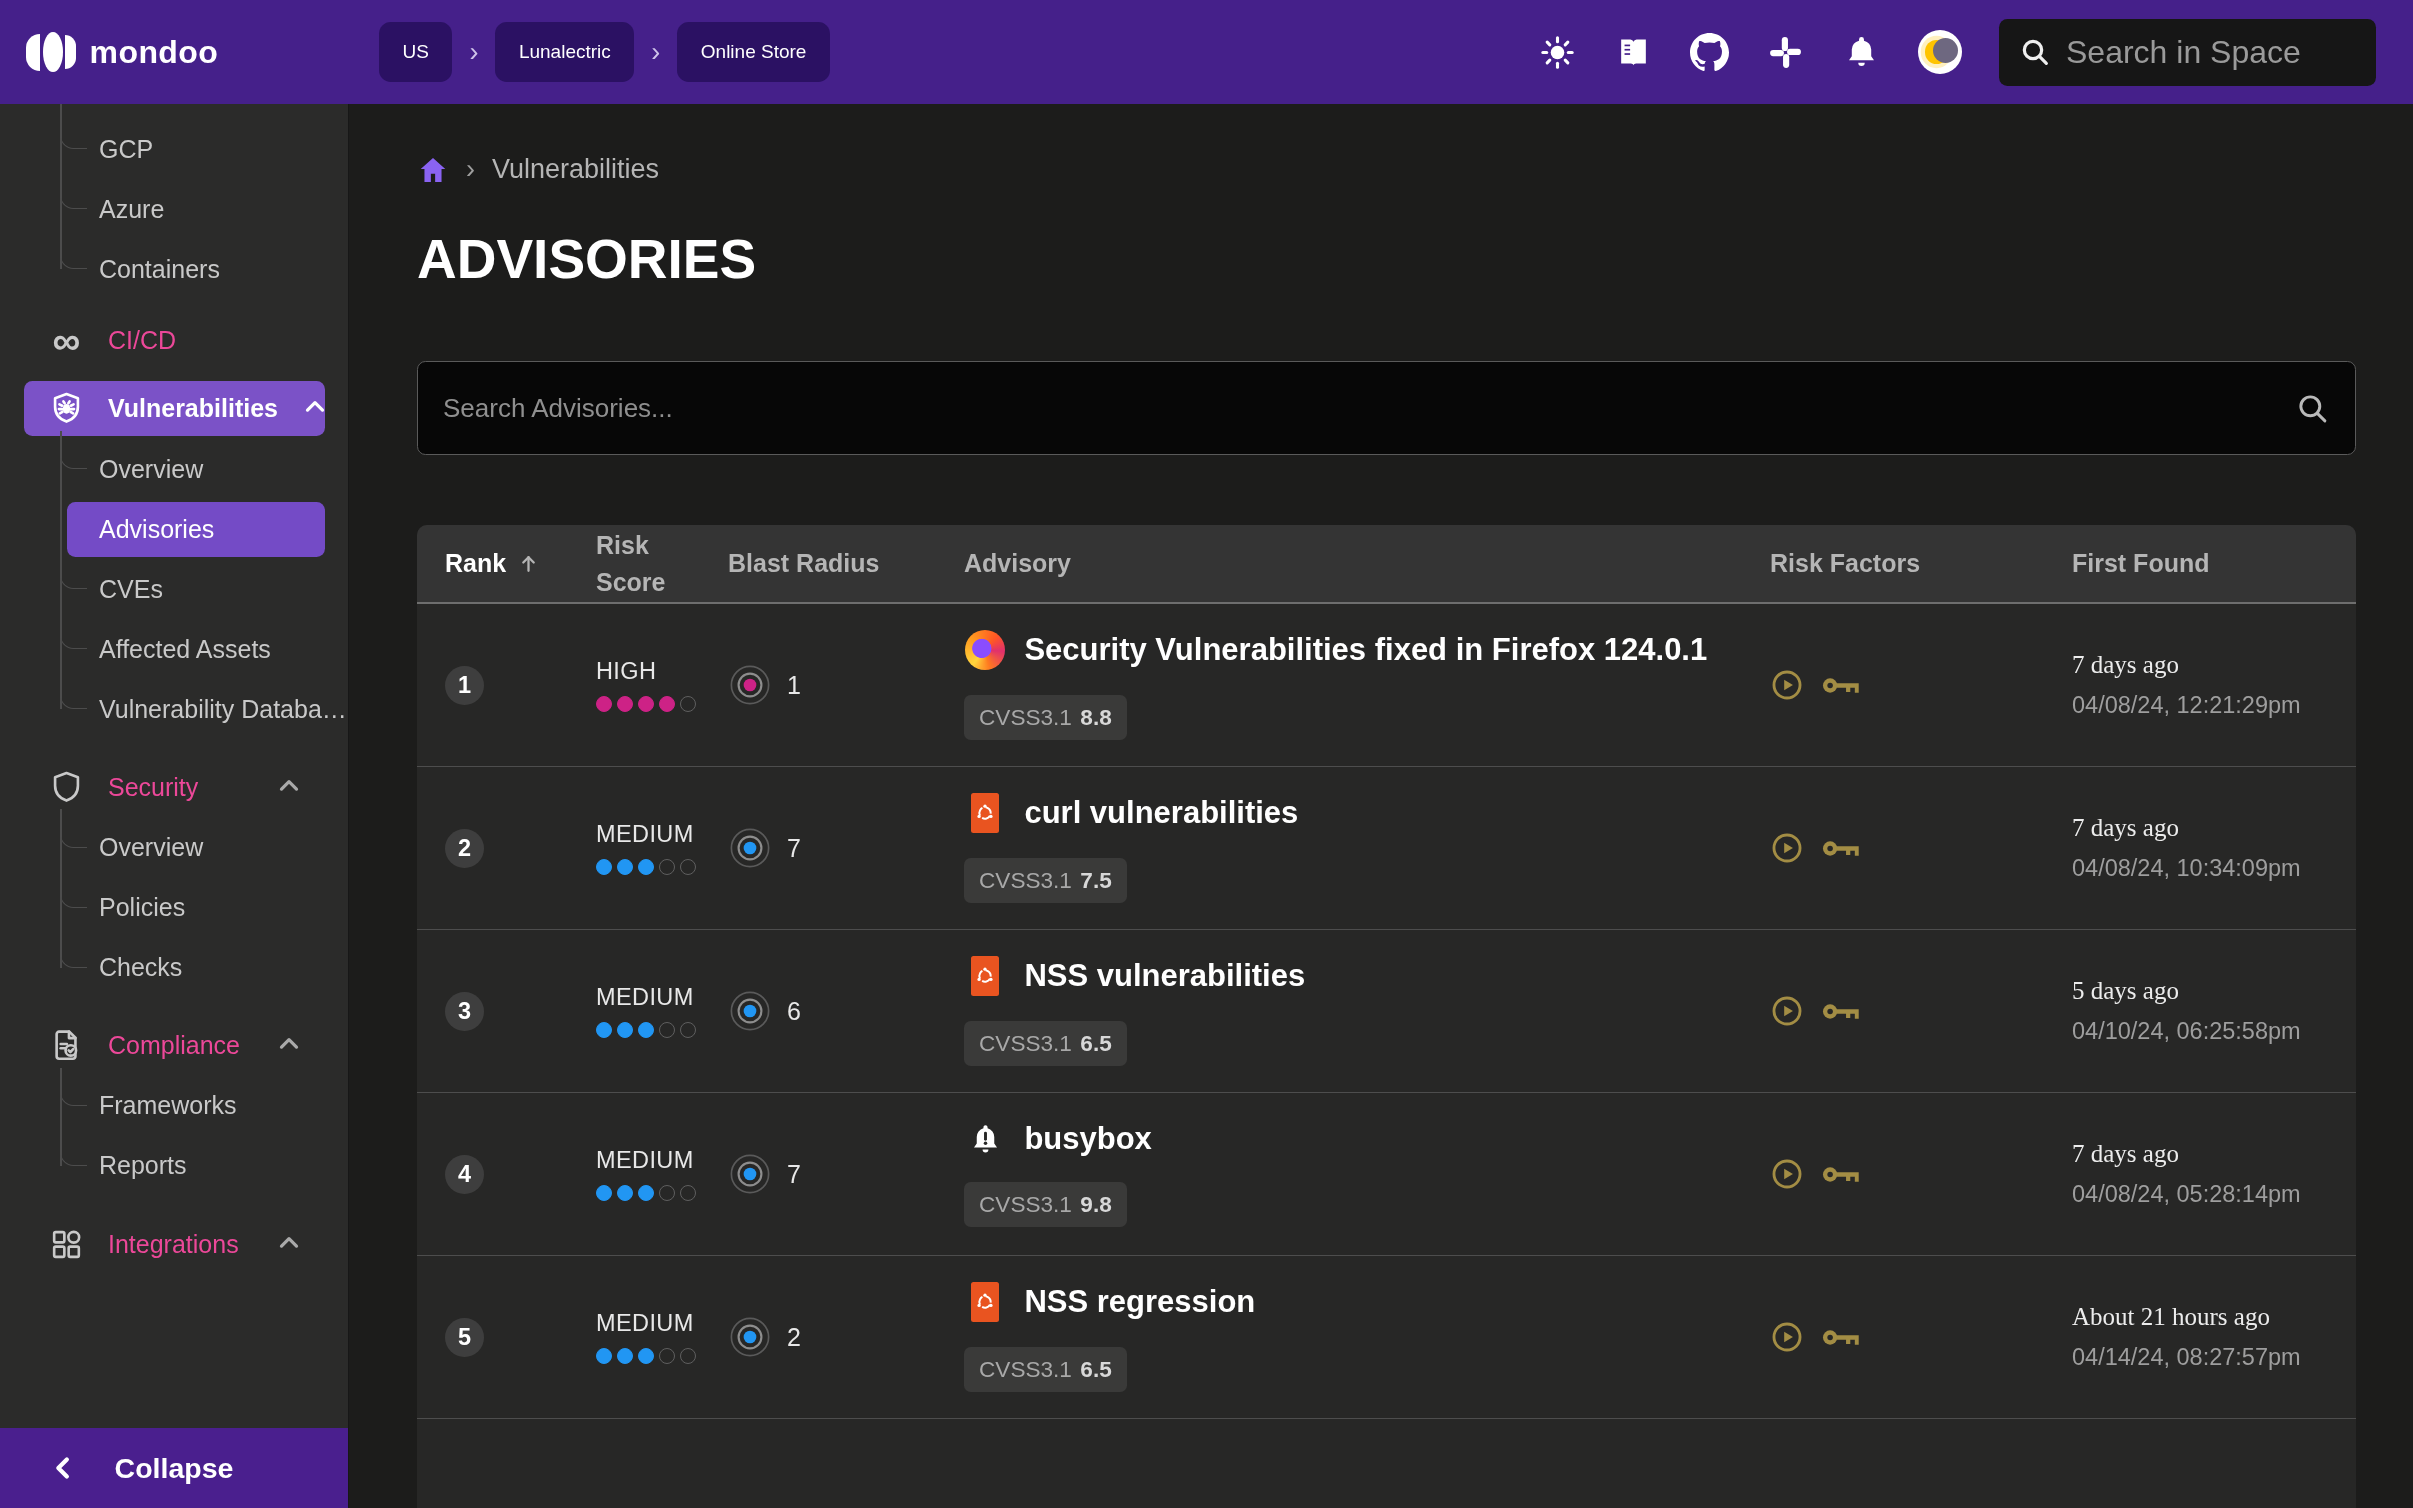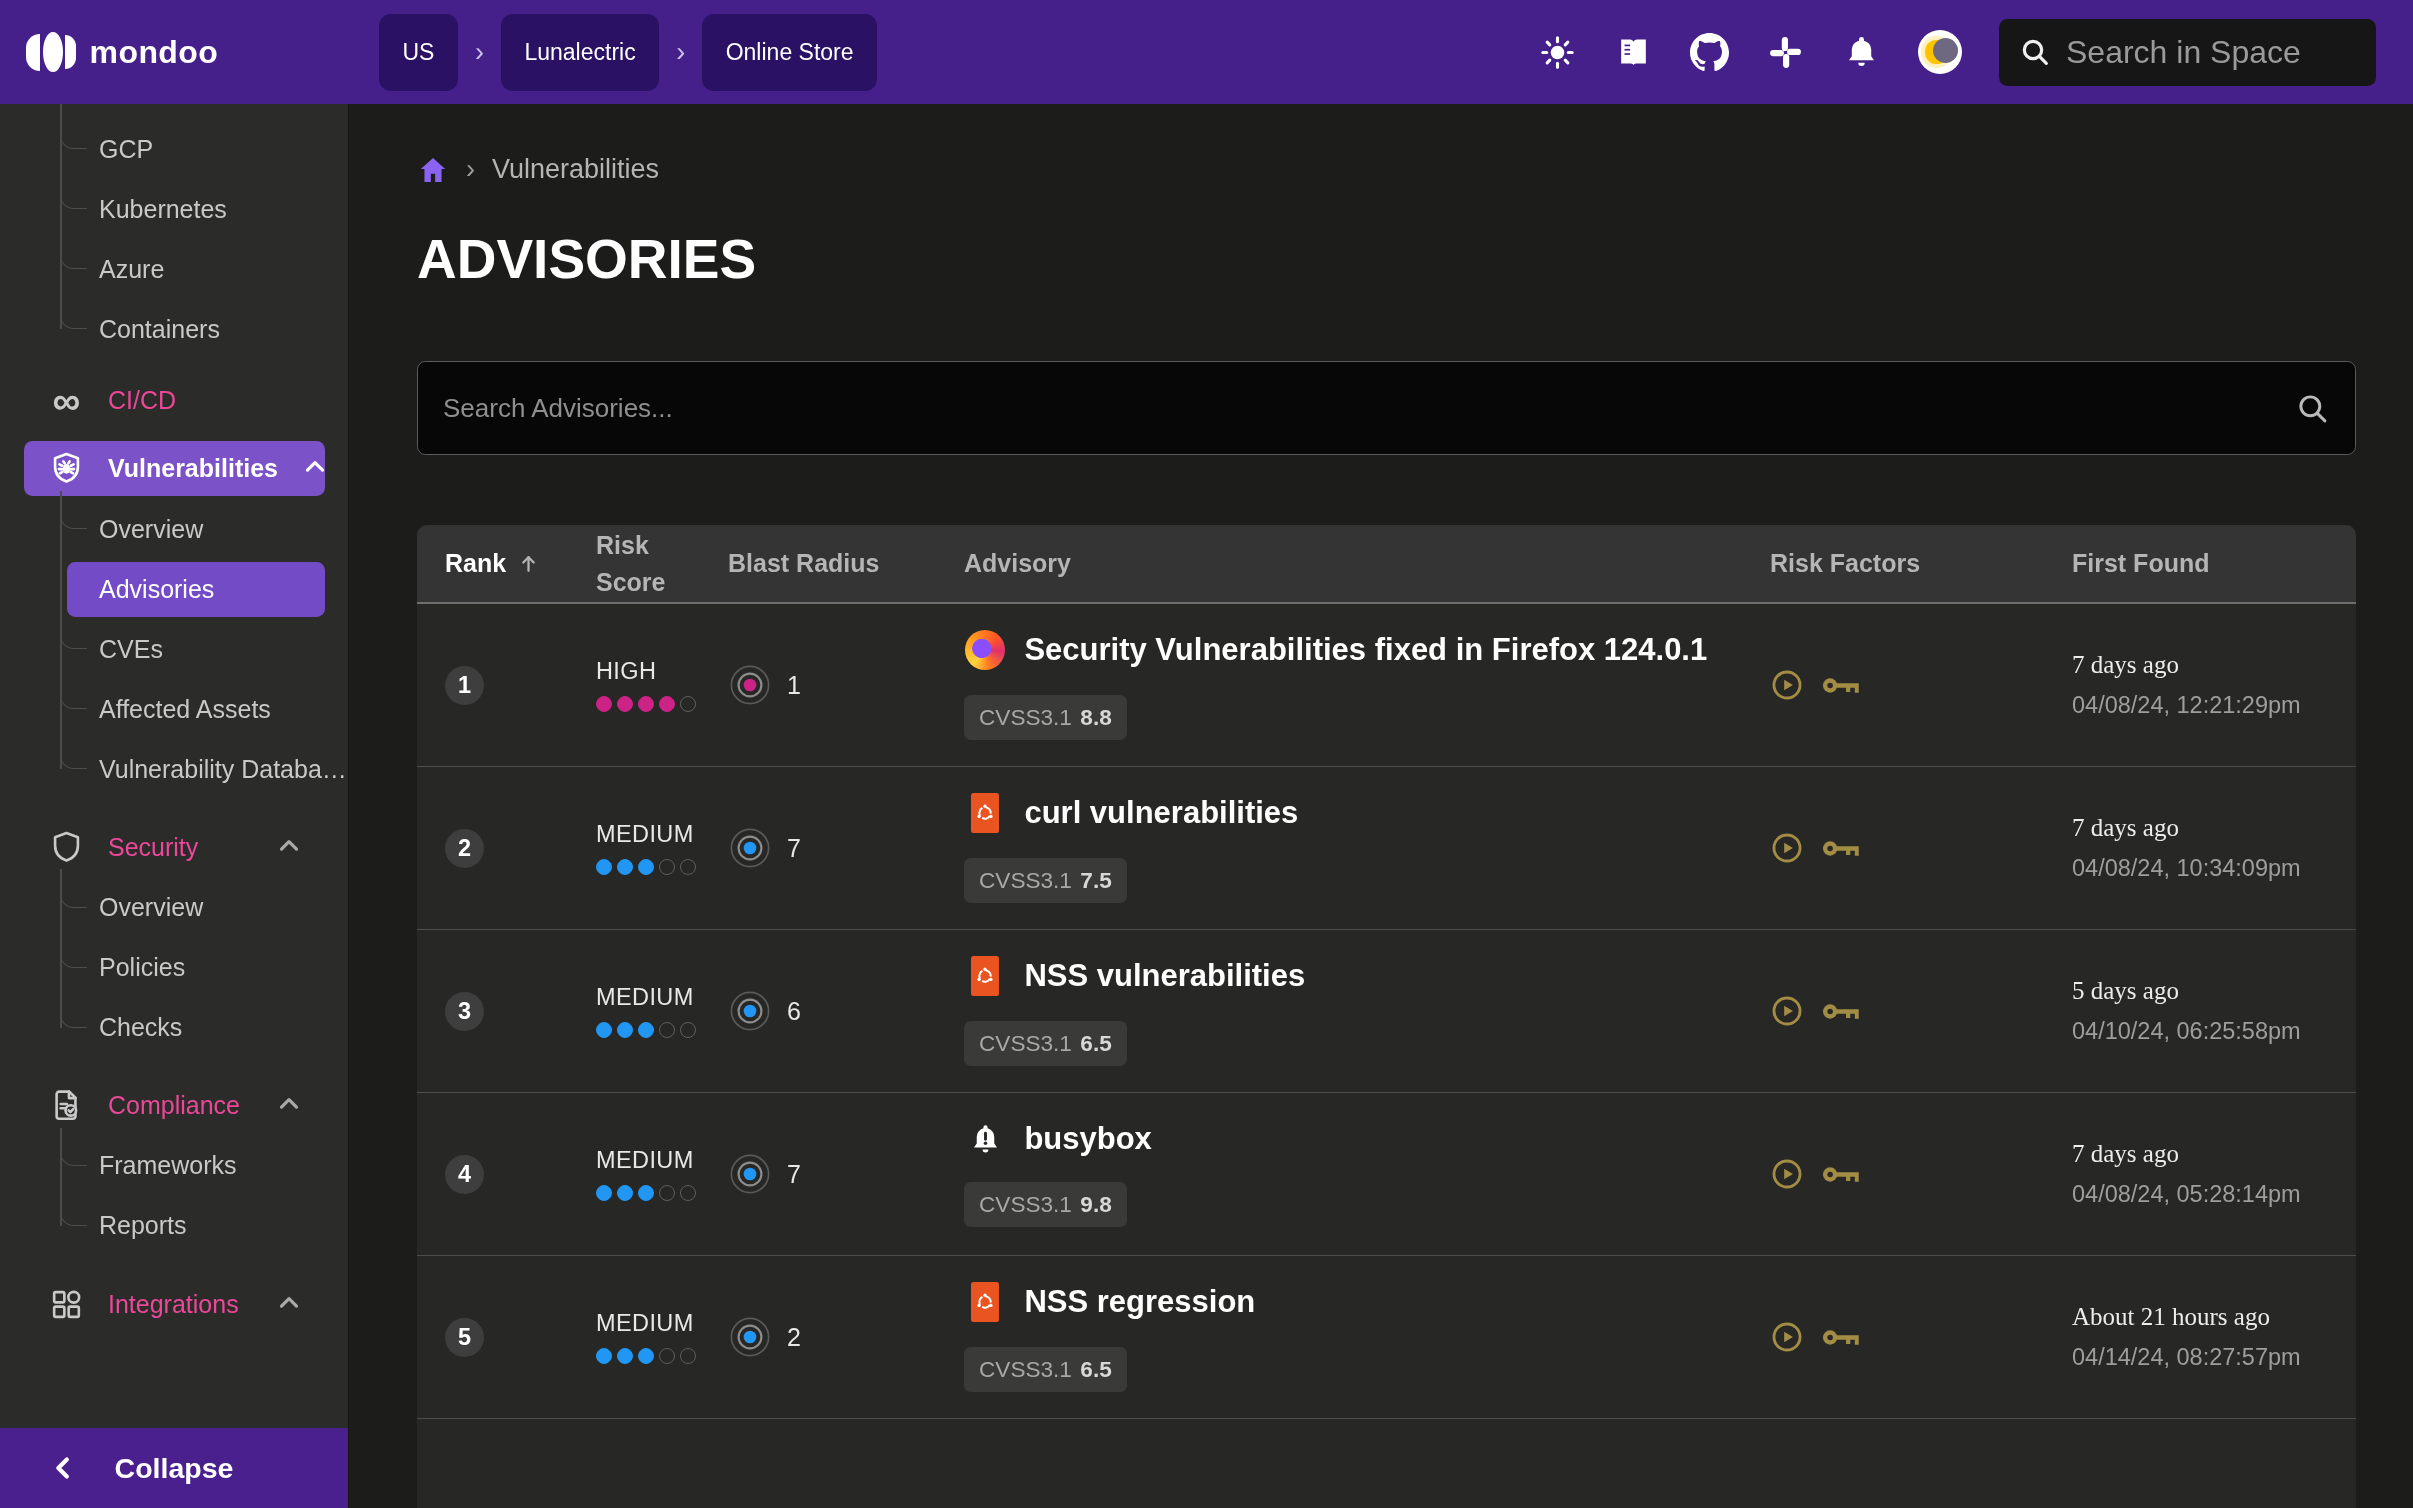--- a/index.html
+++ b/index.html
@@ -9,21 +9,21 @@
   
   .topbar { position:absolute; top:0; left:0; width:2413px; height:104px; background:#45208a;
     display:flex; align-items:center; z-index:30; }
   .logo { width:349px; display:flex; align-items:center; padding-left:26px; gap:13.4px; }
   .logo-mark { display:flex; align-items:center; height:40px; gap:2.5px; }
   .logo-mark .l { width:14.2px; height:37px; background:#fff; border-radius:18.4px 0 0 18.4px; }
   .logo-mark .m { width:20px; height:40px; background:#fff; border-radius:50%; }
   .logo-mark .r { width:11px; height:34px; background:#fff; border-radius:0 18.4px 18.4px 0; }
   .logo-text { color:#fff; font-size:32px; font-weight:700; letter-spacing:0.4px; }
   .org-crumbs { display:flex; align-items:center; gap:17px; margin-left:30px; }
-  .chip { background:#2b1163; color:#fff; font-size:23px; height:77px; display:flex;
+  .chip { background:#2b1163; color:#fff; font-size:19px; height:60px; display:flex;
     align-items:center; padding:0 23.5px; border-radius:11.7px; cursor:pointer; }
   .chip-sep { color:#cfc3ea; font-size:27px; }
   .topbar-right { margin-left:auto; display:flex; align-items:center; gap:37px; padding-right:37px; }
   .tb-icon { width:39px; height:39px; display:flex; align-items:center; justify-content:center; color:#fff; cursor:pointer; }
   .avatar { width:44px; height:44px; border-radius:50%; background:#fff; position:relative; overflow:hidden; cursor:pointer; }
   .avatar .sun { position:absolute; left:6.7px; top:10px; width:23.5px; height:23.5px; border-radius:50%;
     background:#ffc400; box-shadow:0 0 0 4.2px rgba(255,196,0,.25); }
   .avatar .moon { position:absolute; right:4.2px; top:8.4px; width:25px; height:25px; border-radius:50%; background:#6e6880; }
   .space-search { width:377px; height:67px; background:#161616; border-radius:8.4px; display:flex;
     align-items:center; padding:0 20px; gap:15px; }
@@ -188,24 +188,20 @@
 
 <div class="sidebar">
   <div style="height:15px;"></div>
   <div class="tree from-top">
     <div class="tree-item">
         <span class="elbow"></span>
         <span class="nav-label">GCP</span>
       </div>
     <div class="tree-item">
         <span class="elbow"></span>
-        <span class="nav-label">Kubernetes</span>
-      </div>
-    <div class="tree-item">
-        <span class="elbow"></span>
         <span class="nav-label">Azure</span>
       </div>
     <div class="tree-item">
         <span class="elbow"></span>
         <span class="nav-label">Containers</span>
       </div>
   </div>
   <div class="gap-s"></div>
   <div class="section-row">
     <span class="s-icon">

